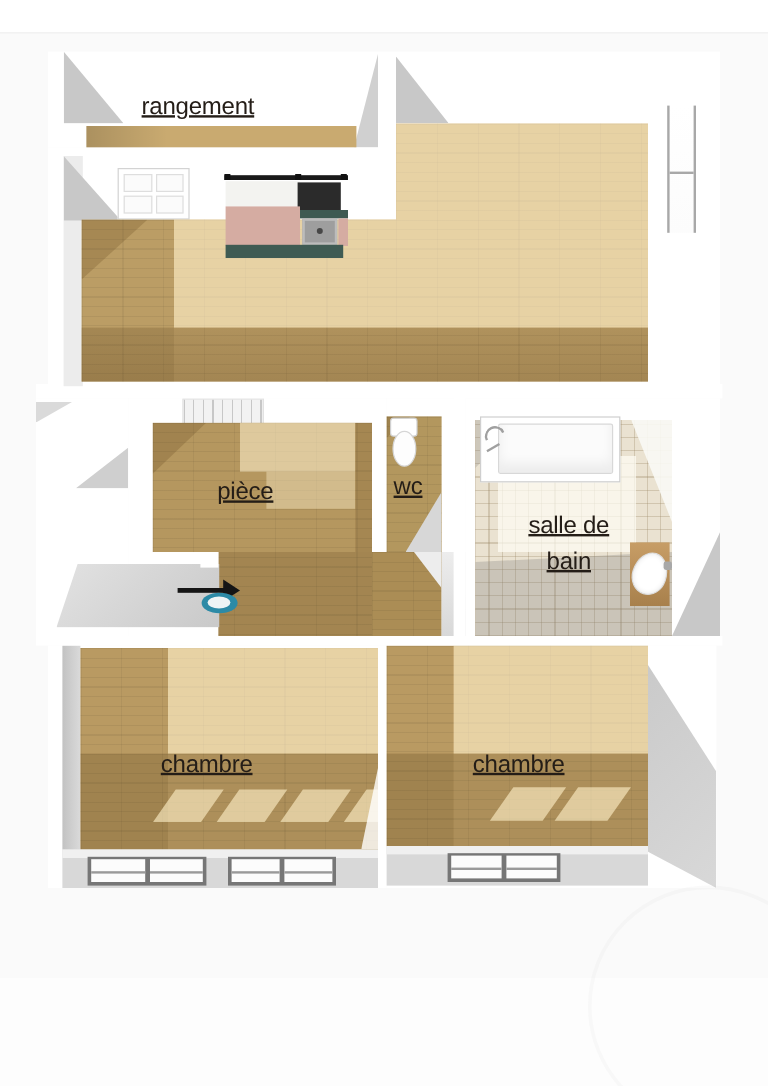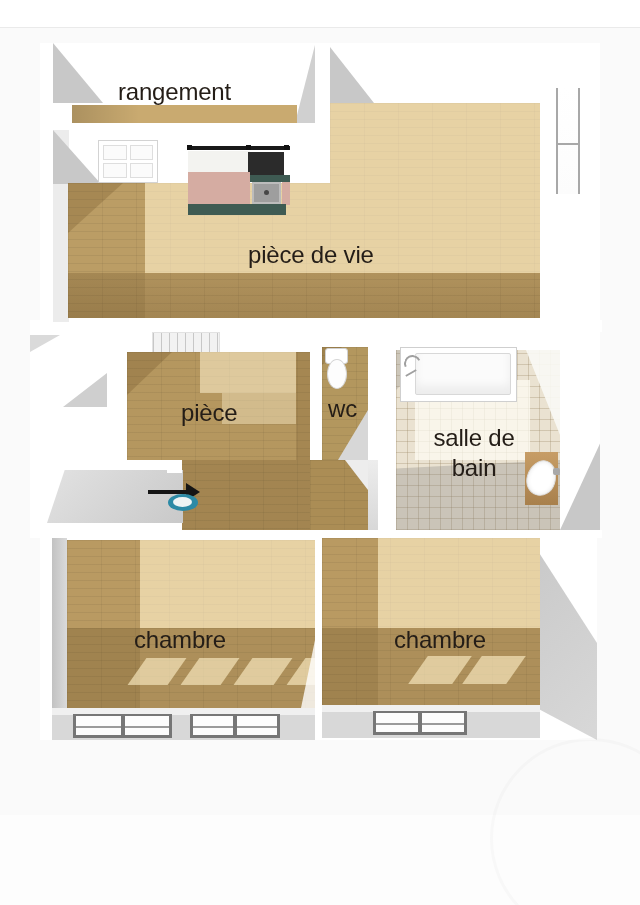--- a/index.html
+++ b/index.html
@@ -31,22 +31,22 @@
       repeating-linear-gradient(90deg, rgba(150,130,95,0.30) 0 1px, transparent 1px 11px);
   }
   .light-overlay { background:rgba(255,243,208,0.55); }
   .dark-overlay  { background:rgba(75,50,15,0.22); }
 
   .shadow-tri-dl { background:#c8c8c8; clip-path:polygon(0 0,100% 100%,0 100%); }  
   .shadow-tri-tr { background:#d0d0d0; clip-path:polygon(100% 0,100% 100%,0 100%); }
   .shadow-tri-tl { background:rgba(90,65,25,0.22); clip-path:polygon(0 0,100% 0,0 100%); }
 
   .room-label {
-    position:absolute; font-size:24px; line-height:1.15;
-    color:var(--label-text,#241d17); white-space:nowrap; letter-spacing:-0.2px;
+    position:absolute; font-size:20px; line-height:1.15;
+    color:var(--label-text,#241d17); white-space:nowrap; letter-spacing:-0.2px;text-decoration:underline;
   }
   .room-label.wrap { white-space:normal; text-align:center; line-height:30px; }
 
   
   .stairs {
     background:#f2f2f2;
     background-image:repeating-linear-gradient(90deg,#c7c7c7 0 1px,transparent 1px 8px);
     border:1px solid #e2e2e2;
   }
   .door {
@@ -266,21 +266,20 @@
 
   <div class="abs" style="left:148px;top:483px;width:52px;height:18px;">
     <div class="arrow-line"></div>
     <div class="arrow-head"></div>
   </div>
   <div class="abs entry-basin" style="left:168px;top:494px;width:30px;height:17px;">
     <div class="entry-basin-center"></div>
   </div>
 
   <div class="room-label" style="left:118px;top:78px;">rangement</div>
-  <div class="room-label" style="left:248px;top:241px;">pièce de vie</div>
   <div class="room-label" style="left:181px;top:399px;">pièce</div>
   <div class="room-label" style="left:328px;top:395px;">wc</div>
   <div class="room-label wrap" style="left:420px;top:423px;width:108px;text-align:center;">salle de bain</div>
   <div class="room-label" style="left:134px;top:626px;">chambre</div>
   <div class="room-label" style="left:394px;top:626px;">chambre</div>
 
   <div class="abs watermark" style="left:490px;top:738px;width:195px;height:195px;"></div>
 </div>
 
 </body></html>

